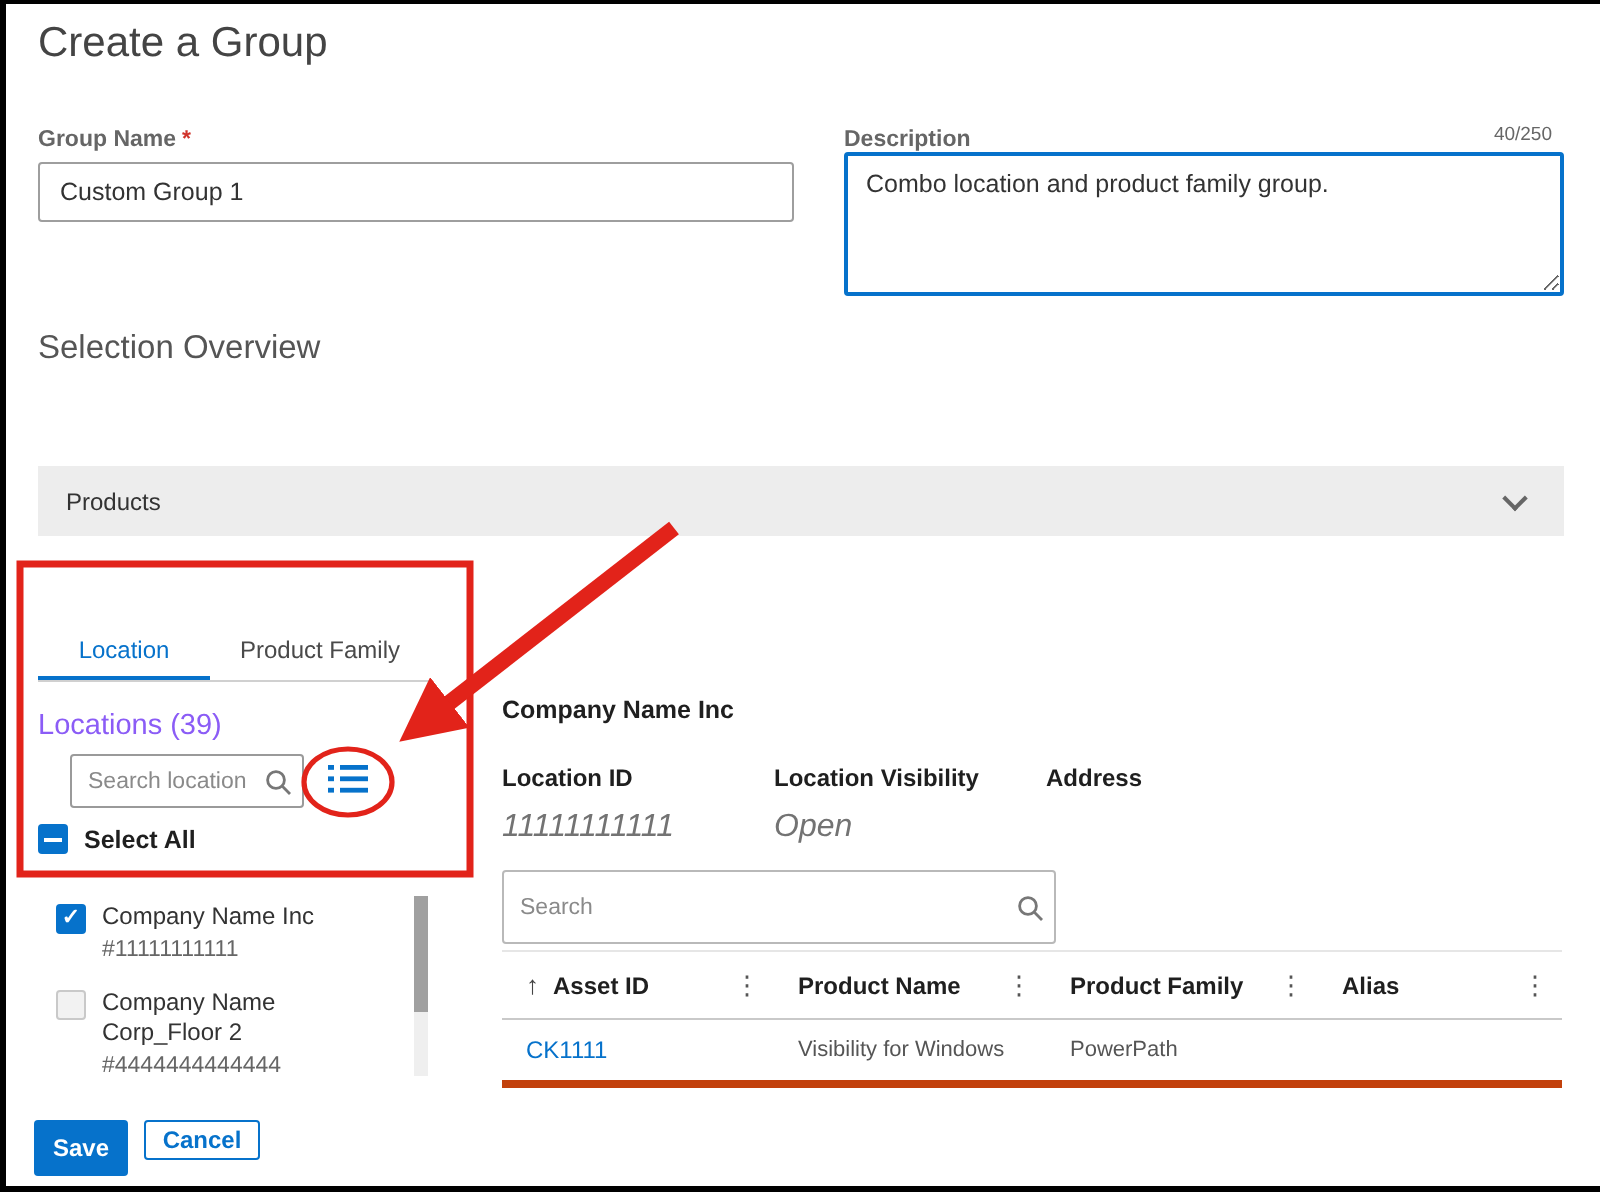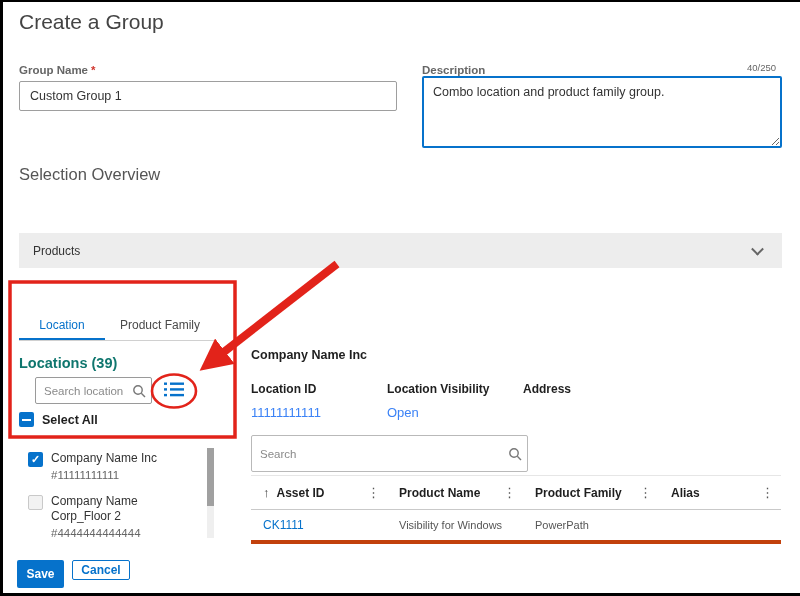--- a/index.html
+++ b/index.html
@@ -30,21 +30,21 @@
   .acc1 { top:192px; } .acc2 { top:231px; }
   .chevron { position:absolute; right:20px; top:50%; width:9px; height:9px;
              border-right:2px solid #666; border-bottom:2px solid #666;
              transform:translateY(-70%) rotate(45deg); }
 
   
   .tabs { left:16px; top:287px; width:196px; height:30px; border-bottom:1px solid #d0d0d0; display:flex;margin-top:22px; }
   .tab { font-size:12px; line-height:28px; text-align:center; cursor:pointer; color:#4a4a4a; }
   .tab-active { color:#0672CB; border-bottom:2px solid #0672CB; }
   .tab1 { width:86px; } .tab2 { width:110px; }
-  .loc-heading { left:16px; top:353px; font-size:14.5px; font-weight:700; color:#0f766e; }
+  .loc-heading { left:16px; top:353px; font-size:14.5px; font-weight:400; color:#8b5cf6; }
   .search-wrap1 { left:16px; top:375px; width:133px; height:27px;padding-left:16px; }
   .search-wrap2 { left:248px; top:433px; width:277px; height:37px; }
   .search-wrap1 input, .search-wrap2 input { width:100%; height:100%; border:1px solid #9a9a9a;
       border-radius:2px; padding:0 24px 0 8px; font-size:11.5px; color:#333;
       font-family:"Liberation Sans", sans-serif; }
   .search-wrap2 input { border-color:#b9b9b9; }
   .search-wrap1 input::placeholder, .search-wrap2 input::placeholder { color:#8a8a8a; }
   .mag { position:absolute; right:6px; top:50%; transform:translateY(-50%); }
   .listview-btn { left:155px; top:376px; width:32px; height:26px; background:transparent;
                   border:none; cursor:pointer; }
@@ -61,21 +61,21 @@
   .loc-name { font-size:12px; color:#333; line-height:15px; max-width:118px; }
   .loc-id { font-size:11.5px; color:#666; line-height:15px; margin-top:2px; }
   .scroll-track { left:204px; top:446px; width:7px; height:90px; background:#efefef; }
   .scroll-thumb { position:absolute; left:0; top:0; width:7px; height:58px; background:#a0a0a0; }
 
   
   .company-name { left:248px; top:346px; font-size:12.5px; font-weight:700; color:#1f1f1f; }
   .dfield { top:380px; }
   .df1 { left:248px; } .df2 { left:384px; } .df3 { left:520px; }
   .dfield .lbl { font-size:12px; font-weight:700; color:#1f1f1f; }
-  .dfield .val { font-size:13px; color:#3b82f6; margin-top:9px; white-space:nowrap; }
+  .dfield .val { font-size:16px; color:#737373; margin-top:9px; white-space:nowrap;font-style:italic; }
 
   .table { left:248px; top:473px; width:530px; }
   .thead { display:flex; height:35px; border-top:1px solid #e6e6e6; border-bottom:1px solid #c9c9c9; }
   .th { position:relative; display:flex; align-items:center; padding:0 16px 0 12px;
         font-size:12px; font-weight:700; color:#1f1f1f; cursor:pointer; }
   .th .kebab { position:absolute; right:7px; font-size:13px; font-weight:400; color:#555; cursor:pointer; }
   .sort-arrow { font-weight:400; color:#444; margin-right:7px; font-size:13px; }
   .c1 { width:136px; } .c2 { width:136px; } .c3 { width:136px; } .c4 { width:122px; }
   .trow { display:flex; height:34px; align-items:center; border-bottom:4px solid #c2410c; }
   .td { padding:0 8px 0 12px; font-size:11px; color:#555; }

